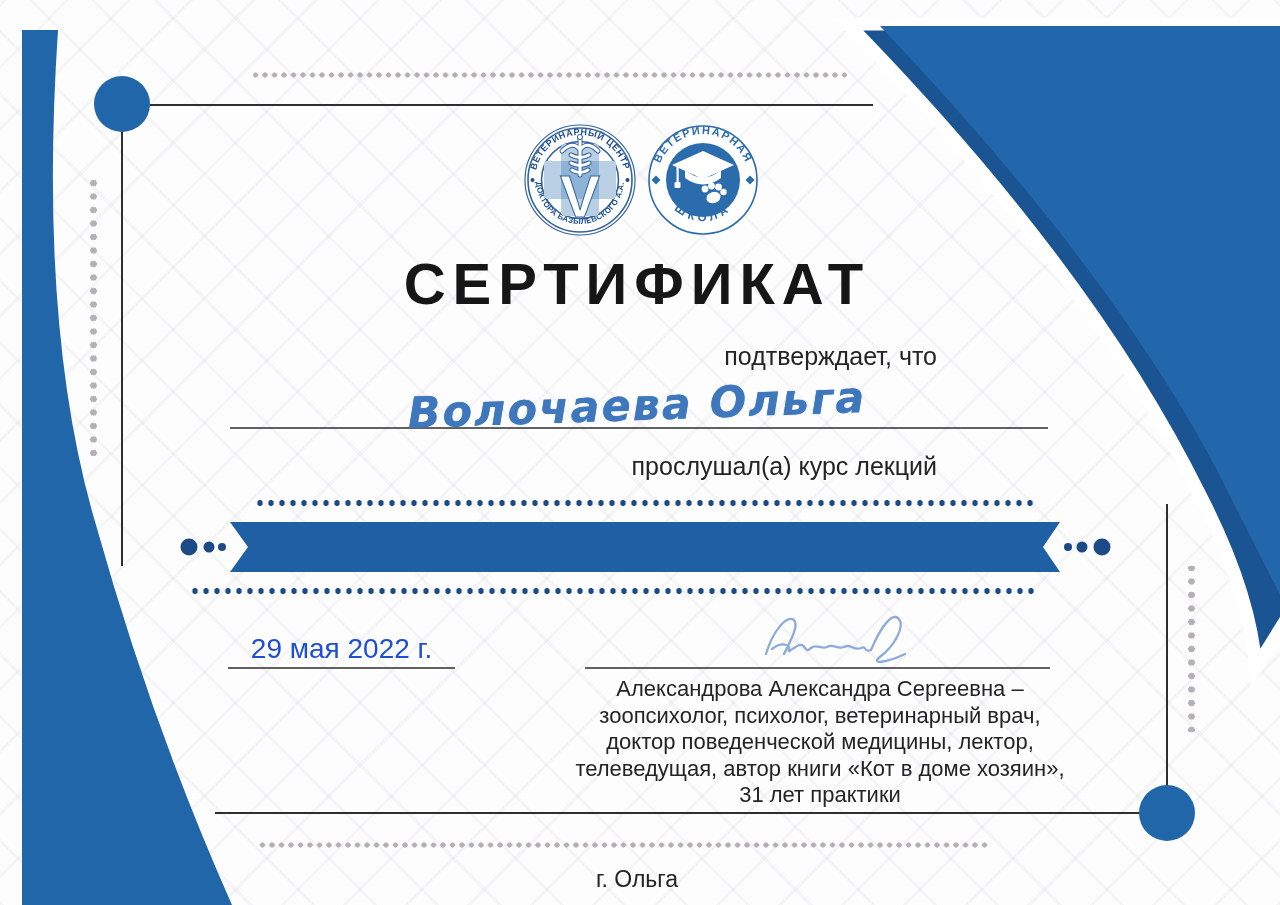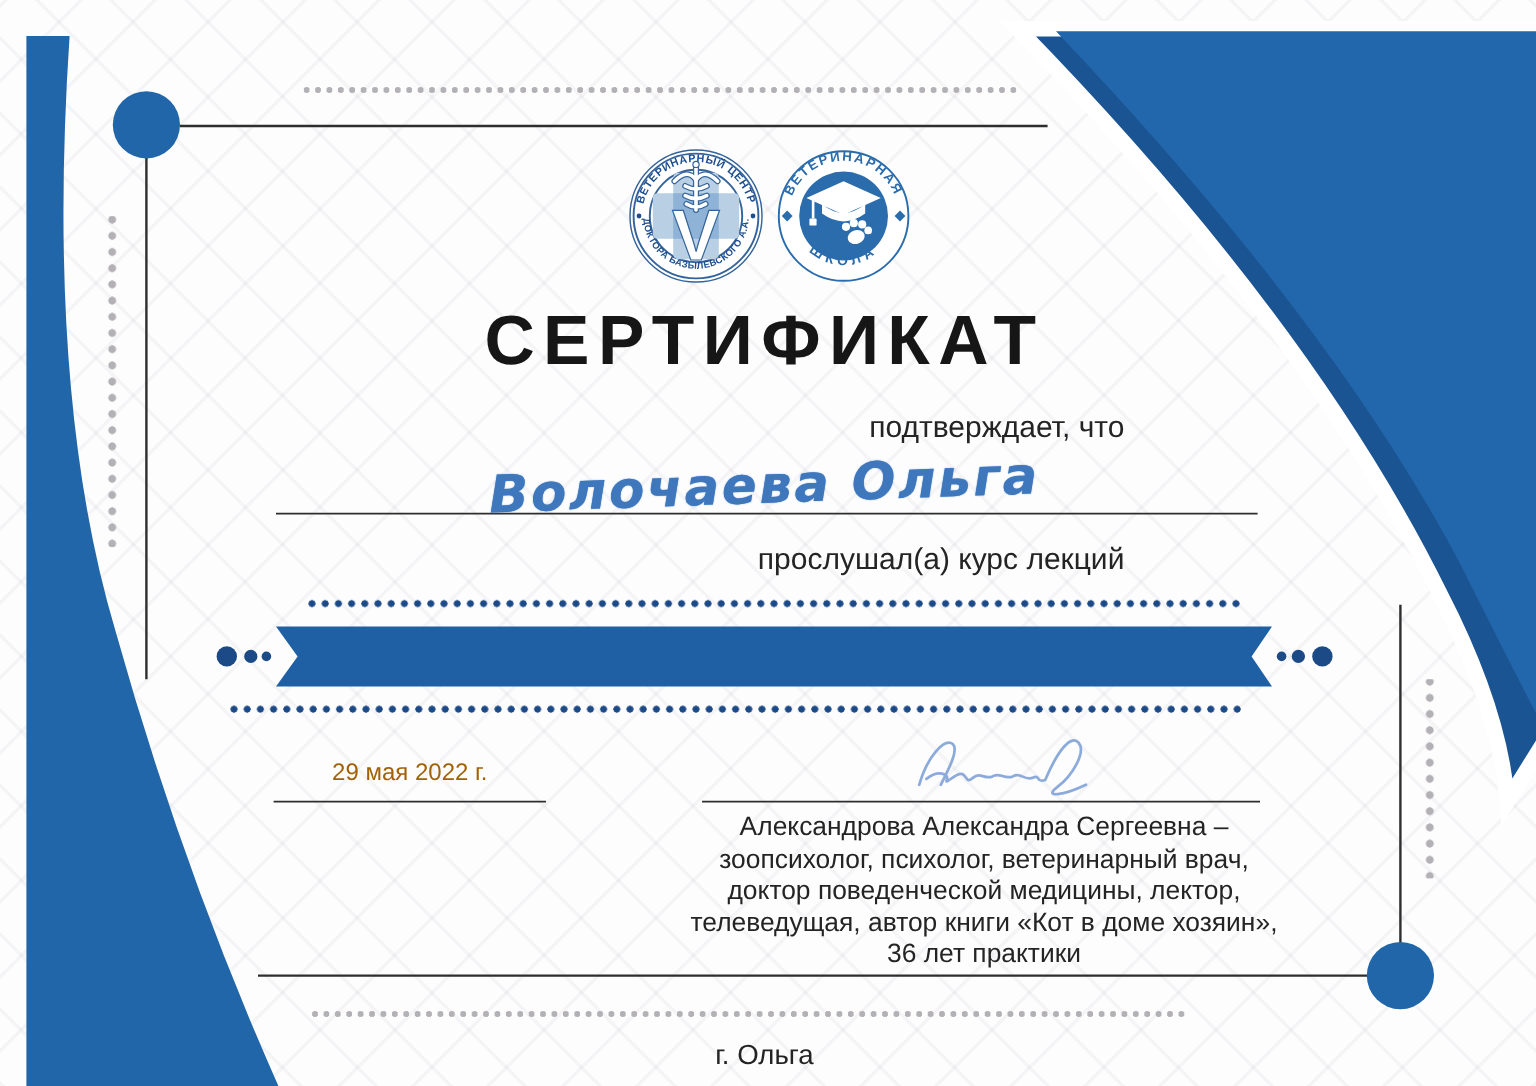--- a/index.html
+++ b/index.html
@@ -18,21 +18,21 @@
   .abs{position:absolute;}
   .txt{position:absolute;text-align:center;}
   .title{font-size:58px;font-weight:700;letter-spacing:7px;color:#161616;}
   .sub{font-size:25px;color:#242424;text-align:right;}
   .name{
     font-size:43px;font-weight:700;font-style:italic;letter-spacing:2px;
     color:#3f77bd;transform:rotate(-2deg);text-shadow:0 0 1px #3f77bd;
     font-family:"DejaVu Sans",sans-serif;
   }
   .course{font-size:30px;letter-spacing:1px;color:#ffffff;line-height:50px;white-space:nowrap;}
-  .date{font-size:20px;color:#a16207;}
+  .date{font-size:28px;color:#1d4ed8;}
   .lect{font-size:22px;line-height:26.5px;color:#242424;}
   .city{font-size:23px;color:#242424;}
   .dotrow-gray{position:absolute;height:8px;
     background-image:radial-gradient(circle,#b4b1b6 2.4px,transparent 2.8px);
     background-size:9.5px 8px;background-position:center;}
   .dotrow-blue{position:absolute;height:8px;
     background-image:radial-gradient(circle,#1c4a87 2.7px,transparent 3.1px);
     background-size:11px 8px;background-position:center;}
   .dotcol-gray{position:absolute;width:9px;
     background-image:radial-gradient(circle,#b4b1b6 3.1px,transparent 3.5px);
@@ -167,17 +167,17 @@
 
   <div class="txt sub" style="left:337px;top:342px;width:600px;">подтверждает, что</div>
 
   <div class="txt name" style="left:287px;top:380px;width:700px;">Волочаева Ольга</div>
 
   <div class="txt sub" style="left:337px;top:452px;width:600px;">прослушал(а) курс лекций</div>
 
 
   <div class="txt date" style="left:228px;top:633px;width:227px;">29 мая 2022 г.</div>
 
-  <div class="txt lect" style="left:570px;top:676px;width:500px;">Александрова Александра Сергеевна – зоопсихолог, психолог, ветеринарный врач, доктор поведенческой медицины, лектор, телеведущая, автор книги «Кот в доме хозяин», 36 лет практики</div>
+  <div class="txt lect" style="left:570px;top:676px;width:500px;">Александрова Александра Сергеевна – зоопсихолог, психолог, ветеринарный врач, доктор поведенческой медицины, лектор, телеведущая, автор книги «Кот в доме хозяин», 31 лет практики</div>
 
   <div class="txt city" style="left:437px;top:866px;width:400px;">г. Ольга</div>
 
 </div>
 
 </body></html>

